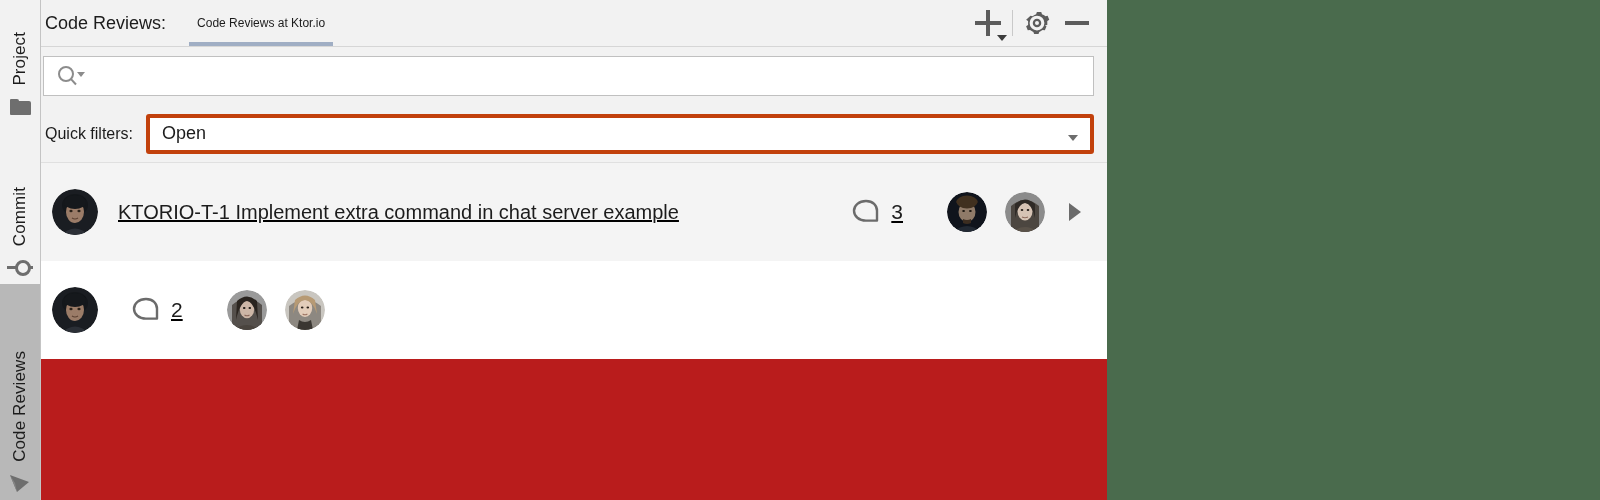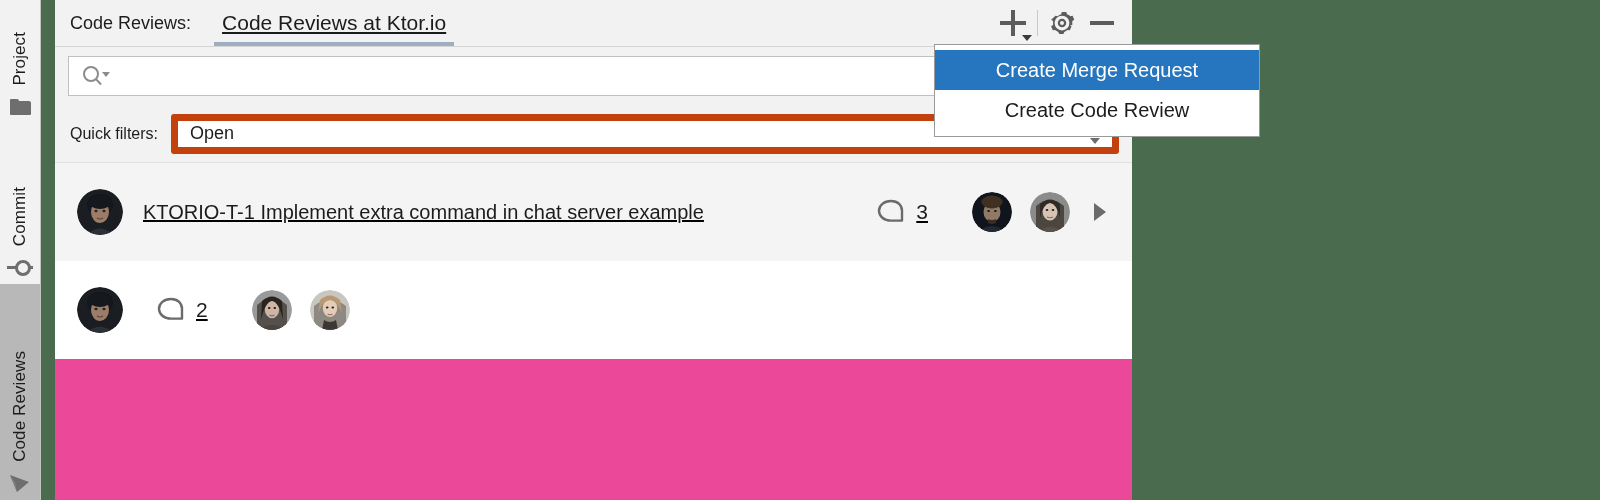--- a/index.html
+++ b/index.html
@@ -117,24 +117,24 @@
   }
 
   
   .ico-space {
     width: 22px; height: 20px;
   }
 
   
   .panel {
     position: absolute;
-    left: 55px; top: 0;
+    left: 30px; top: 0;
     width: 1077px;
     height: 500px;
-    background: #ec4899;
+    background: #b91c1c;
     z-index: 10;
   }
 
   
   .panel-header {
     position: relative;
     height: 46px;
     background: #f2f2f2;
     border-bottom: 1px solid #d6d6d6;
     display: flex;
@@ -148,24 +148,23 @@
   }
   .header-tab {
     position: relative;
     margin-left: 23px;
     height: 46px;
     display: flex;
     align-items: center;
     padding: 0 8px;
   }
   .header-tab .tab-label {
-    font-size: 21px;
+    font-size: 12px;
     color: #1c1c1c;
     white-space: nowrap;
-    text-decoration: underline;
   }
   .header-tab .tab-underline {
     position: absolute;
     left: 0; bottom: 0;
     width: 100%;
     height: 4px;
     background: #a0aec4;
   }
   .header-actions {
     position: absolute;
@@ -261,21 +260,21 @@
   .filters-label {
     font-size: 16px;
     color: #1c1c1c;
     white-space: nowrap;
     margin-right: 13px;
   }
   .filter-select {
     flex: 1;
     height: 40px;
     background: #ffffff;
-    border: 7px solid #c2410c;
+    border: 4px solid #c2410c;
     border-radius: 3px;
     display: flex;
     align-items: center;
     padding: 0 12px;
     box-sizing: border-box;
     position: relative;
   }
   .filter-select .fval {
     font-size: 18px;
     color: #1c1c1c;
@@ -640,18 +639,14 @@
               </g>
             </svg>
           </div>
           <div class="expand-spacer"></div>
         </div>
       </div>
 
     </div>
   </div>
 
-  <div class="popup">
-    <div class="popup-item highlight">Create Merge Request</div>
-    <div class="popup-item">Create Code Review</div>
-  </div>
 
 </div>
 
 </body></html>

